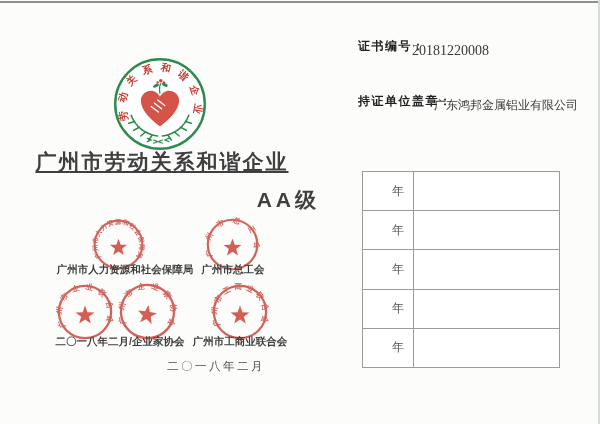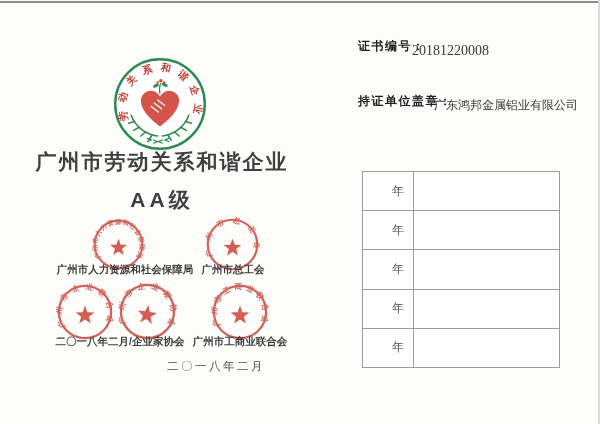--- a/index.html
+++ b/index.html
@@ -9,22 +9,22 @@
   }
   .top-edge { position:absolute; top:1px; left:0; width:100%; height:2px; background:#8f8f8f; }
   .right-edge { position:absolute; top:0; right:0; width:2px; height:100%; background:#d8dadb; }
 
   
   .logo { position:absolute; left:112px; top:56px; width:96px; height:96px; }
   .cert-title, .cert-grade {
     position:absolute; left:4px; width:316px; text-align:center;
     font-weight:bold; color:#3f3f3f; font-size:21px; letter-spacing:2px; white-space:nowrap;
   }
-  .cert-title { top:148px; }
-  .cert-grade { top:186px; letter-spacing:4px; }
+  .cert-title { top:148px;text-decoration:underline; }
+  .cert-grade { top:186px; letter-spacing:4px;text-align:right; }
 
   .seal { position:absolute; opacity:0.85; z-index:4; }
   .seal-ring { fill:none; stroke:#c94a41; stroke-width:4; }
   .seal-star { fill:#ce4338; }
   .seal-text { font-family:"Liberation Sans","DejaVu Sans",sans-serif; font-weight:bold; fill:#c94a41; }
   .st-l  { font-size:12px; letter-spacing:1.5px; }
   .st-6  { font-size:13px; letter-spacing:15px; }
   .st-8  { font-size:13px; letter-spacing:9px; }
   .st-9  { font-size:13px; letter-spacing:6px; }
 

